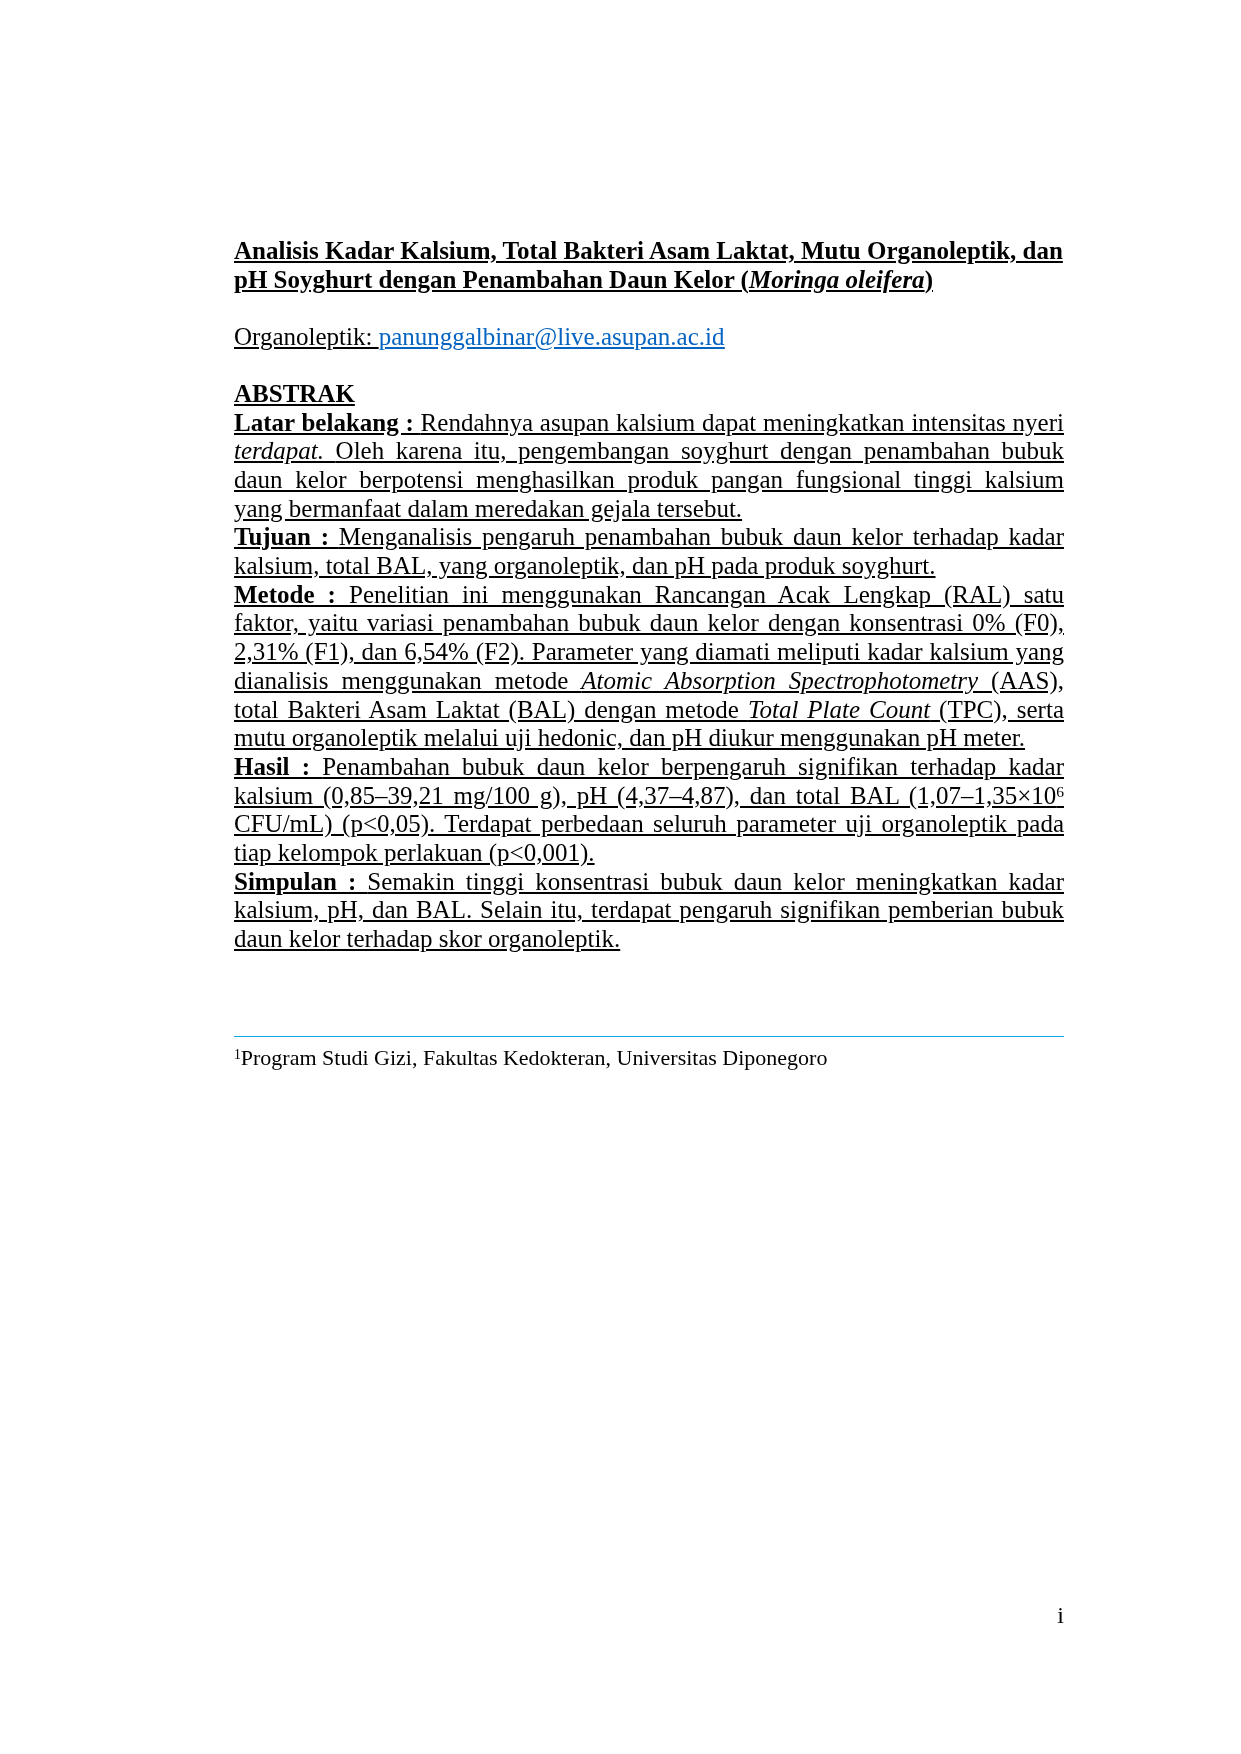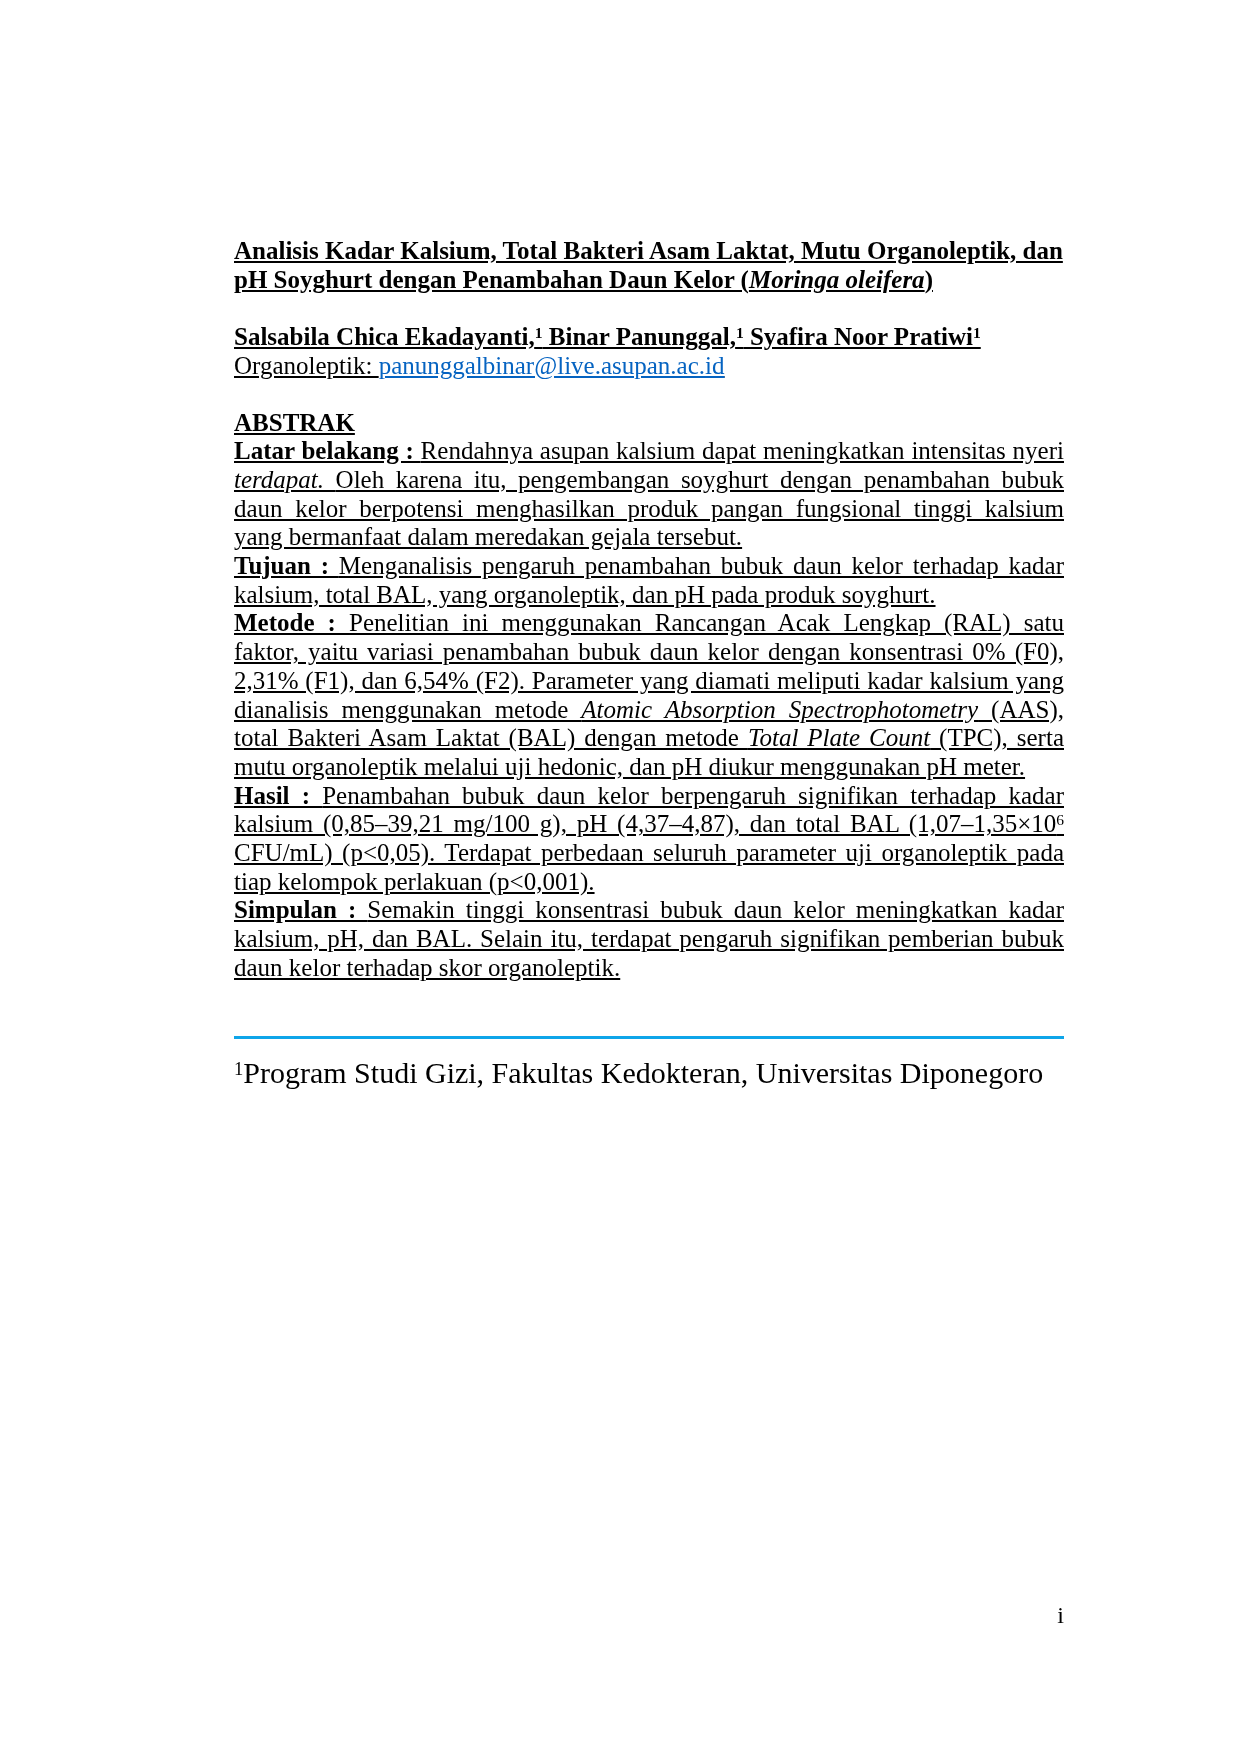--- a/index.html
+++ b/index.html
@@ -40,43 +40,42 @@
     position: relative;
     top: -0.45em;
     line-height: 0;
   }
   .email-link { text-decoration: underline; cursor: pointer; }
   .footnote-block {
     position: absolute;
     left: 234px;
     top: 1036px;
     width: 830px;
-    border-top: 3px solid #0ea5e9;
-    padding-top: 20px;
-    font-size: 30px;
+    border-top: 1px solid #0ea5e9;
+    padding-top: 7px;
+    font-size: 22px;
     line-height: 27px;
   }
   .page-number {
     position: absolute;
     top: 1601px;
     right: 177px;
     font-size: 24px;
     line-height: 28px;
   }
 </style>
 </head>
 <body>
 
 <div class="page">
 
   <div class="text-block">
 
     <div class="doc-title"><span class="b">Analisis Kadar Kalsium, Total Bakteri Asam Laktat, Mutu Organoleptik, dan pH Soyghurt dengan Penambahan Daun Kelor (</span><span class="b i">Moringa oleifera</span><span class="b">)</span></div>
 
-    <div class="authors-line"><span class="b">Salsabila Chica Ekadayanti,</span><span class="b sup">1</span><span class="b"> Binar Panunggal,</span><span class="b sup">1</span><span class="b"> Syafira Noor Pratiwi</span><span class="b sup">1</span></div>
 
     <div class="correspondence-line"><span>Organoleptik: </span><a href="#" class="email-link" style="color: rgb(5, 99, 193);">panunggalbinar@live.asupan.ac.id</a></div>
 
     <div class="abstract-heading">ABSTRAK</div>
 
     <div>
         <div class="para"><span class="b">Latar belakang : </span><span>Rendahnya asupan kalsium dapat meningkatkan intensitas nyeri </span><span class="i">terdapat. </span><span>Oleh karena itu, pengembangan soyghurt dengan penambahan bubuk daun kelor berpotensi menghasilkan produk pangan fungsional tinggi kalsium yang bermanfaat dalam meredakan gejala tersebut.</span></div>
         <div class="para"><span class="b">Tujuan : </span><span>Menganalisis pengaruh penambahan bubuk daun kelor terhadap kadar kalsium, total BAL, yang organoleptik, dan pH pada produk soyghurt.</span></div>
         <div class="para"><span class="b">Metode : </span><span>Penelitian ini menggunakan Rancangan Acak Lengkap (RAL) satu faktor, yaitu variasi penambahan bubuk daun kelor dengan konsentrasi 0% (F0), 2,31% (F1), dan 6,54% (F2). Parameter yang diamati meliputi kadar kalsium yang dianalisis menggunakan metode </span><span class="i">Atomic Absorption Spectrophotometry</span><span> (AAS), total Bakteri Asam Laktat (BAL) dengan metode </span><span class="i">Total Plate Count</span><span> (TPC), serta mutu organoleptik melalui uji hedonic, dan pH diukur menggunakan pH meter.</span></div>
         <div class="para"><span class="b">Hasil : </span><span>Penambahan bubuk daun kelor berpengaruh signifikan terhadap kadar kalsium (0,85–39,21 mg/100 g), pH (4,37–4,87), dan total BAL (1,07–1,35×10</span><span class="sup">6</span><span> CFU/mL) (p&lt;0,05). Terdapat perbedaan seluruh parameter uji organoleptik pada tiap kelompok perlakuan (p&lt;0,001).</span></div>

